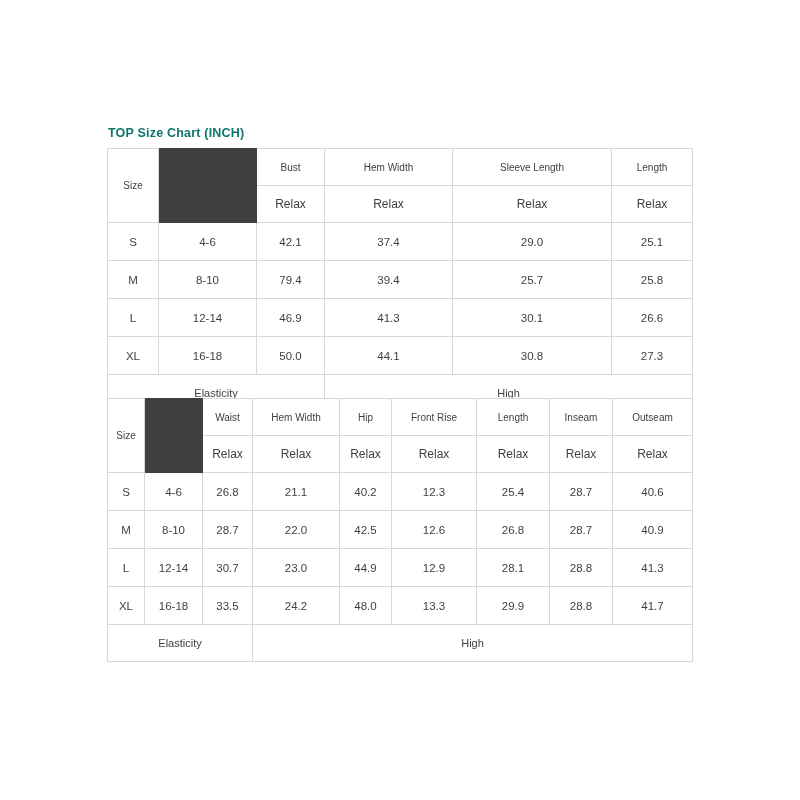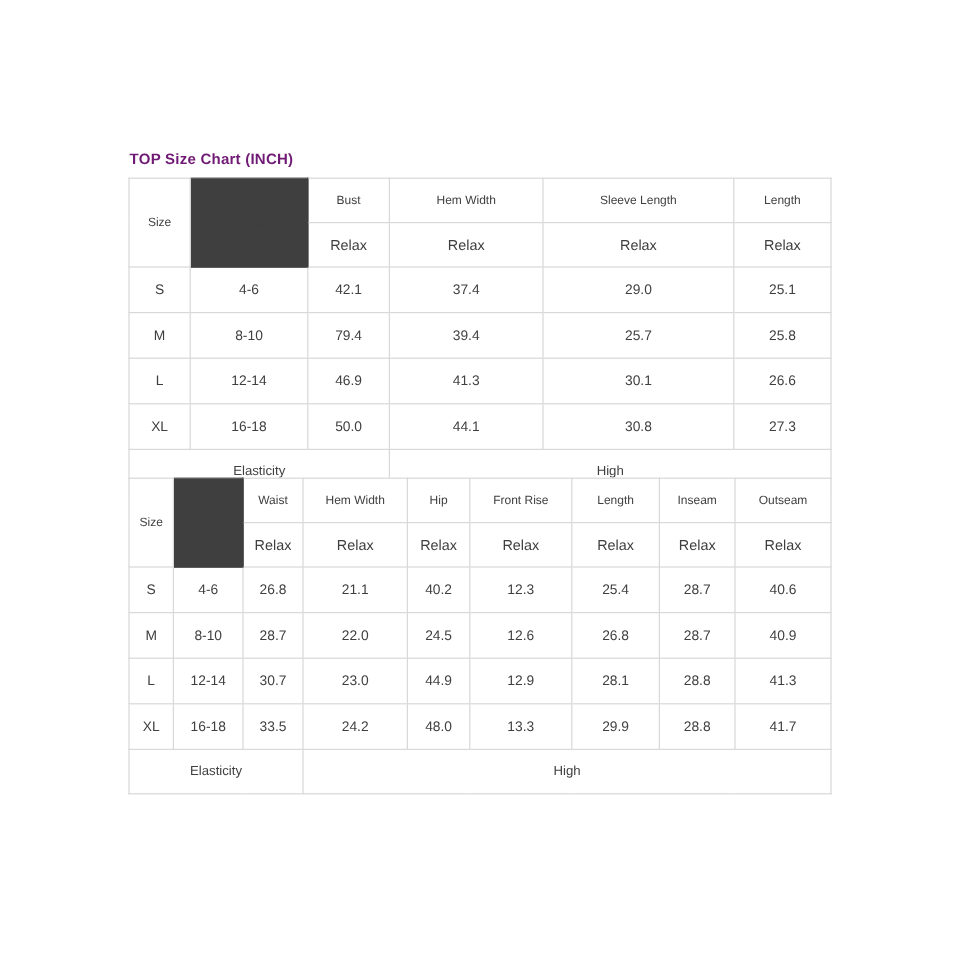--- a/index.html
+++ b/index.html
@@ -22,21 +22,21 @@
   .chart-block {
     position: absolute;
     left: 107px;
   }
   #top-block { top: 126px; width: 585px; }
   #pants-block { top: 398px; width: 585px; }
 
   .chart-title {
     font-size: 12.5px;
     font-weight: bold;
-    color: #701a75;
+    color: #0f766e;
     margin: 0 0 8px 1px;
     letter-spacing: 0.2px;
   }
 
   table.size-table {
     border-collapse: collapse;
     table-layout: fixed;
     width: 585px;
     background: #fff;
   }
@@ -215,21 +215,21 @@
           <td>12.3</td>
           <td>25.4</td>
           <td>28.7</td>
           <td>40.6</td>
         </tr>
         <tr class="body-row">
           <td>M</td>
           <td>8-10</td>
           <td>28.7</td>
           <td>22.0</td>
-          <td>24.5</td>
+          <td>42.5</td>
           <td>12.6</td>
           <td>26.8</td>
           <td>28.7</td>
           <td>40.9</td>
         </tr>
         <tr class="body-row">
           <td>L</td>
           <td>12-14</td>
           <td>30.7</td>
           <td>23.0</td>

